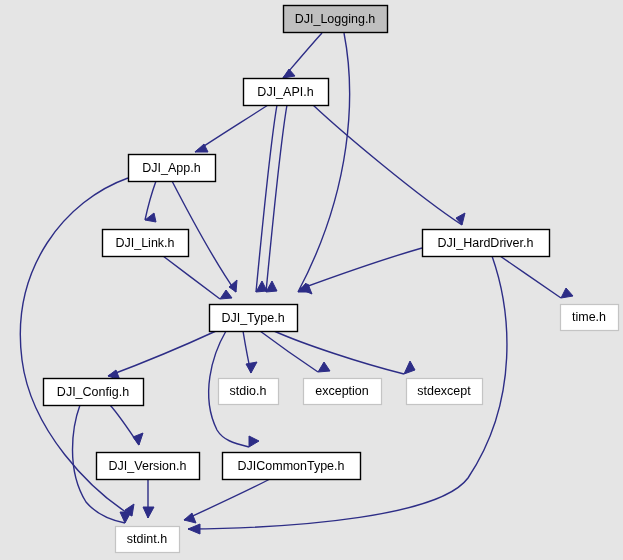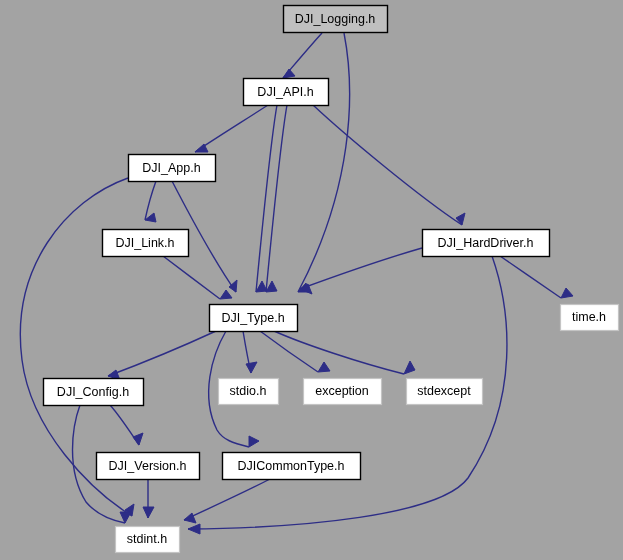--- a/index.html
+++ b/index.html
@@ -4,21 +4,21 @@
 <style>
   html, body {
     margin: 0;
     padding: 0;
     background: #ffffff;
   }
   #graph-root {
     position: relative;
     width: 623px;
     height: 560px;
-    background: #a3a3a3;
+    background: #e5e5e5;
     font-family: "Liberation Sans", sans-serif;
     overflow: hidden;
   }
   svg#graph-svg {
     position: absolute;
     left: 0;
     top: 0;
     width: 623px;
     height: 560px;
     display: block;

